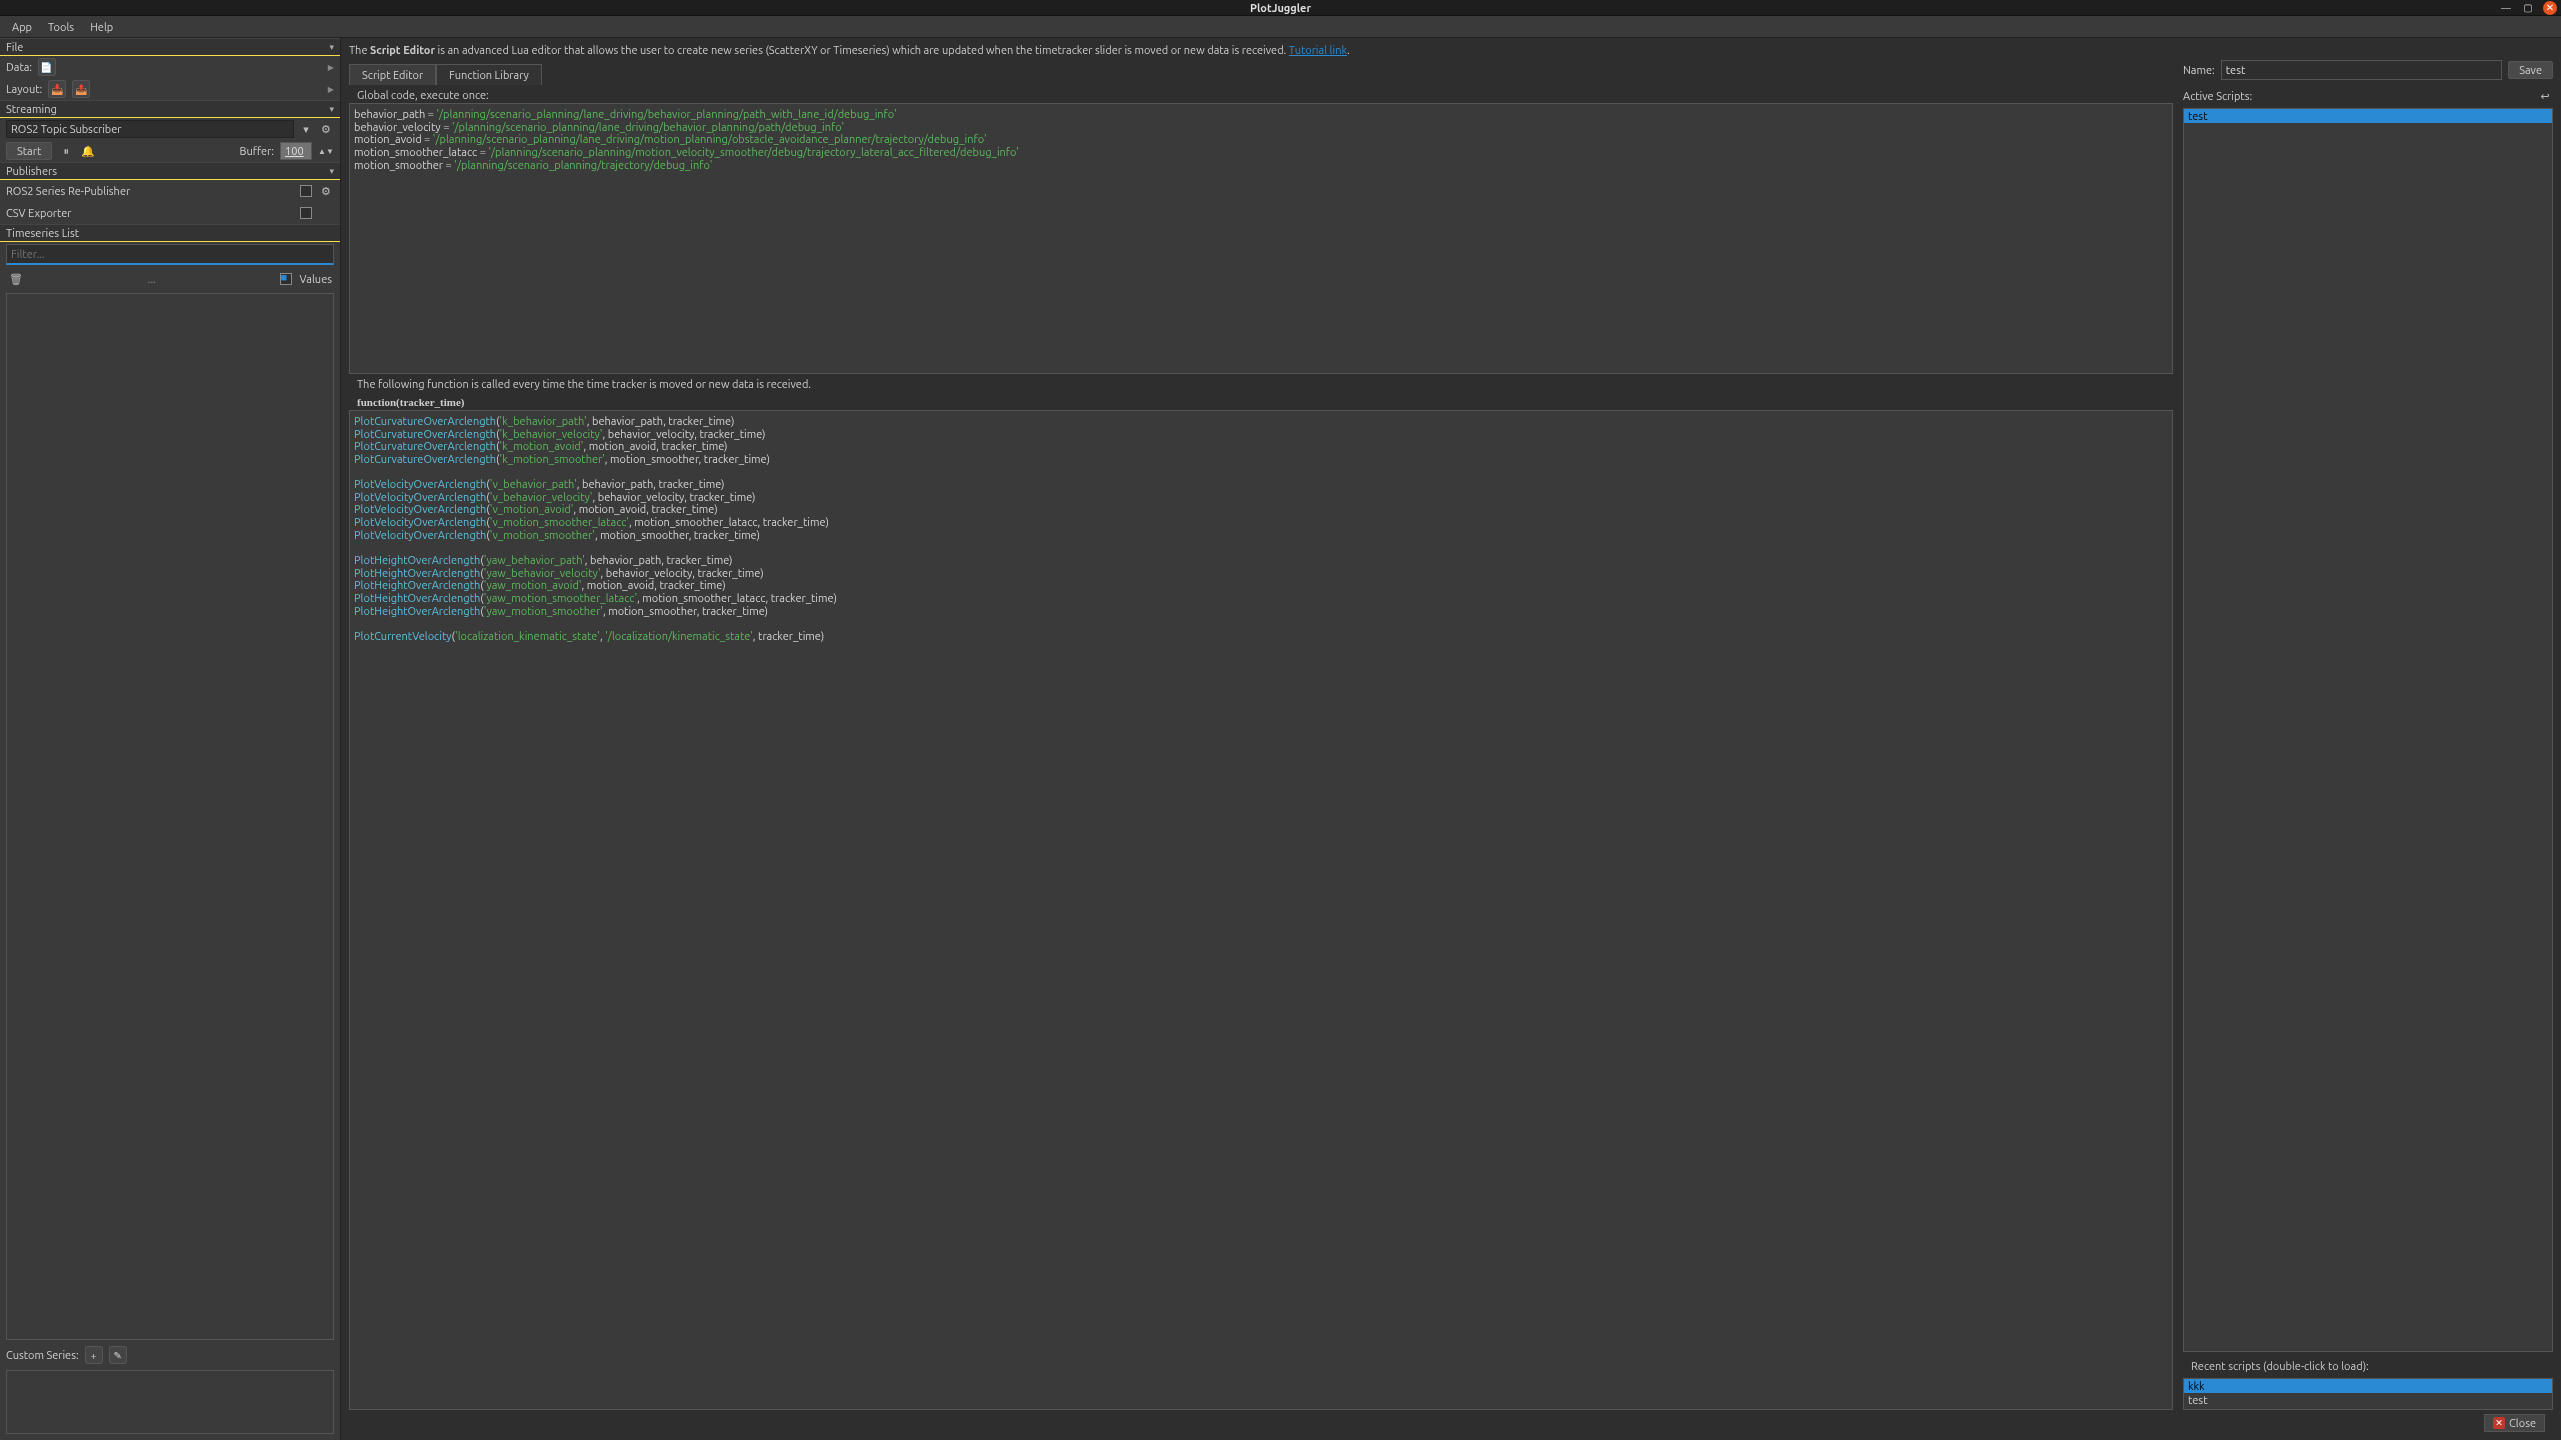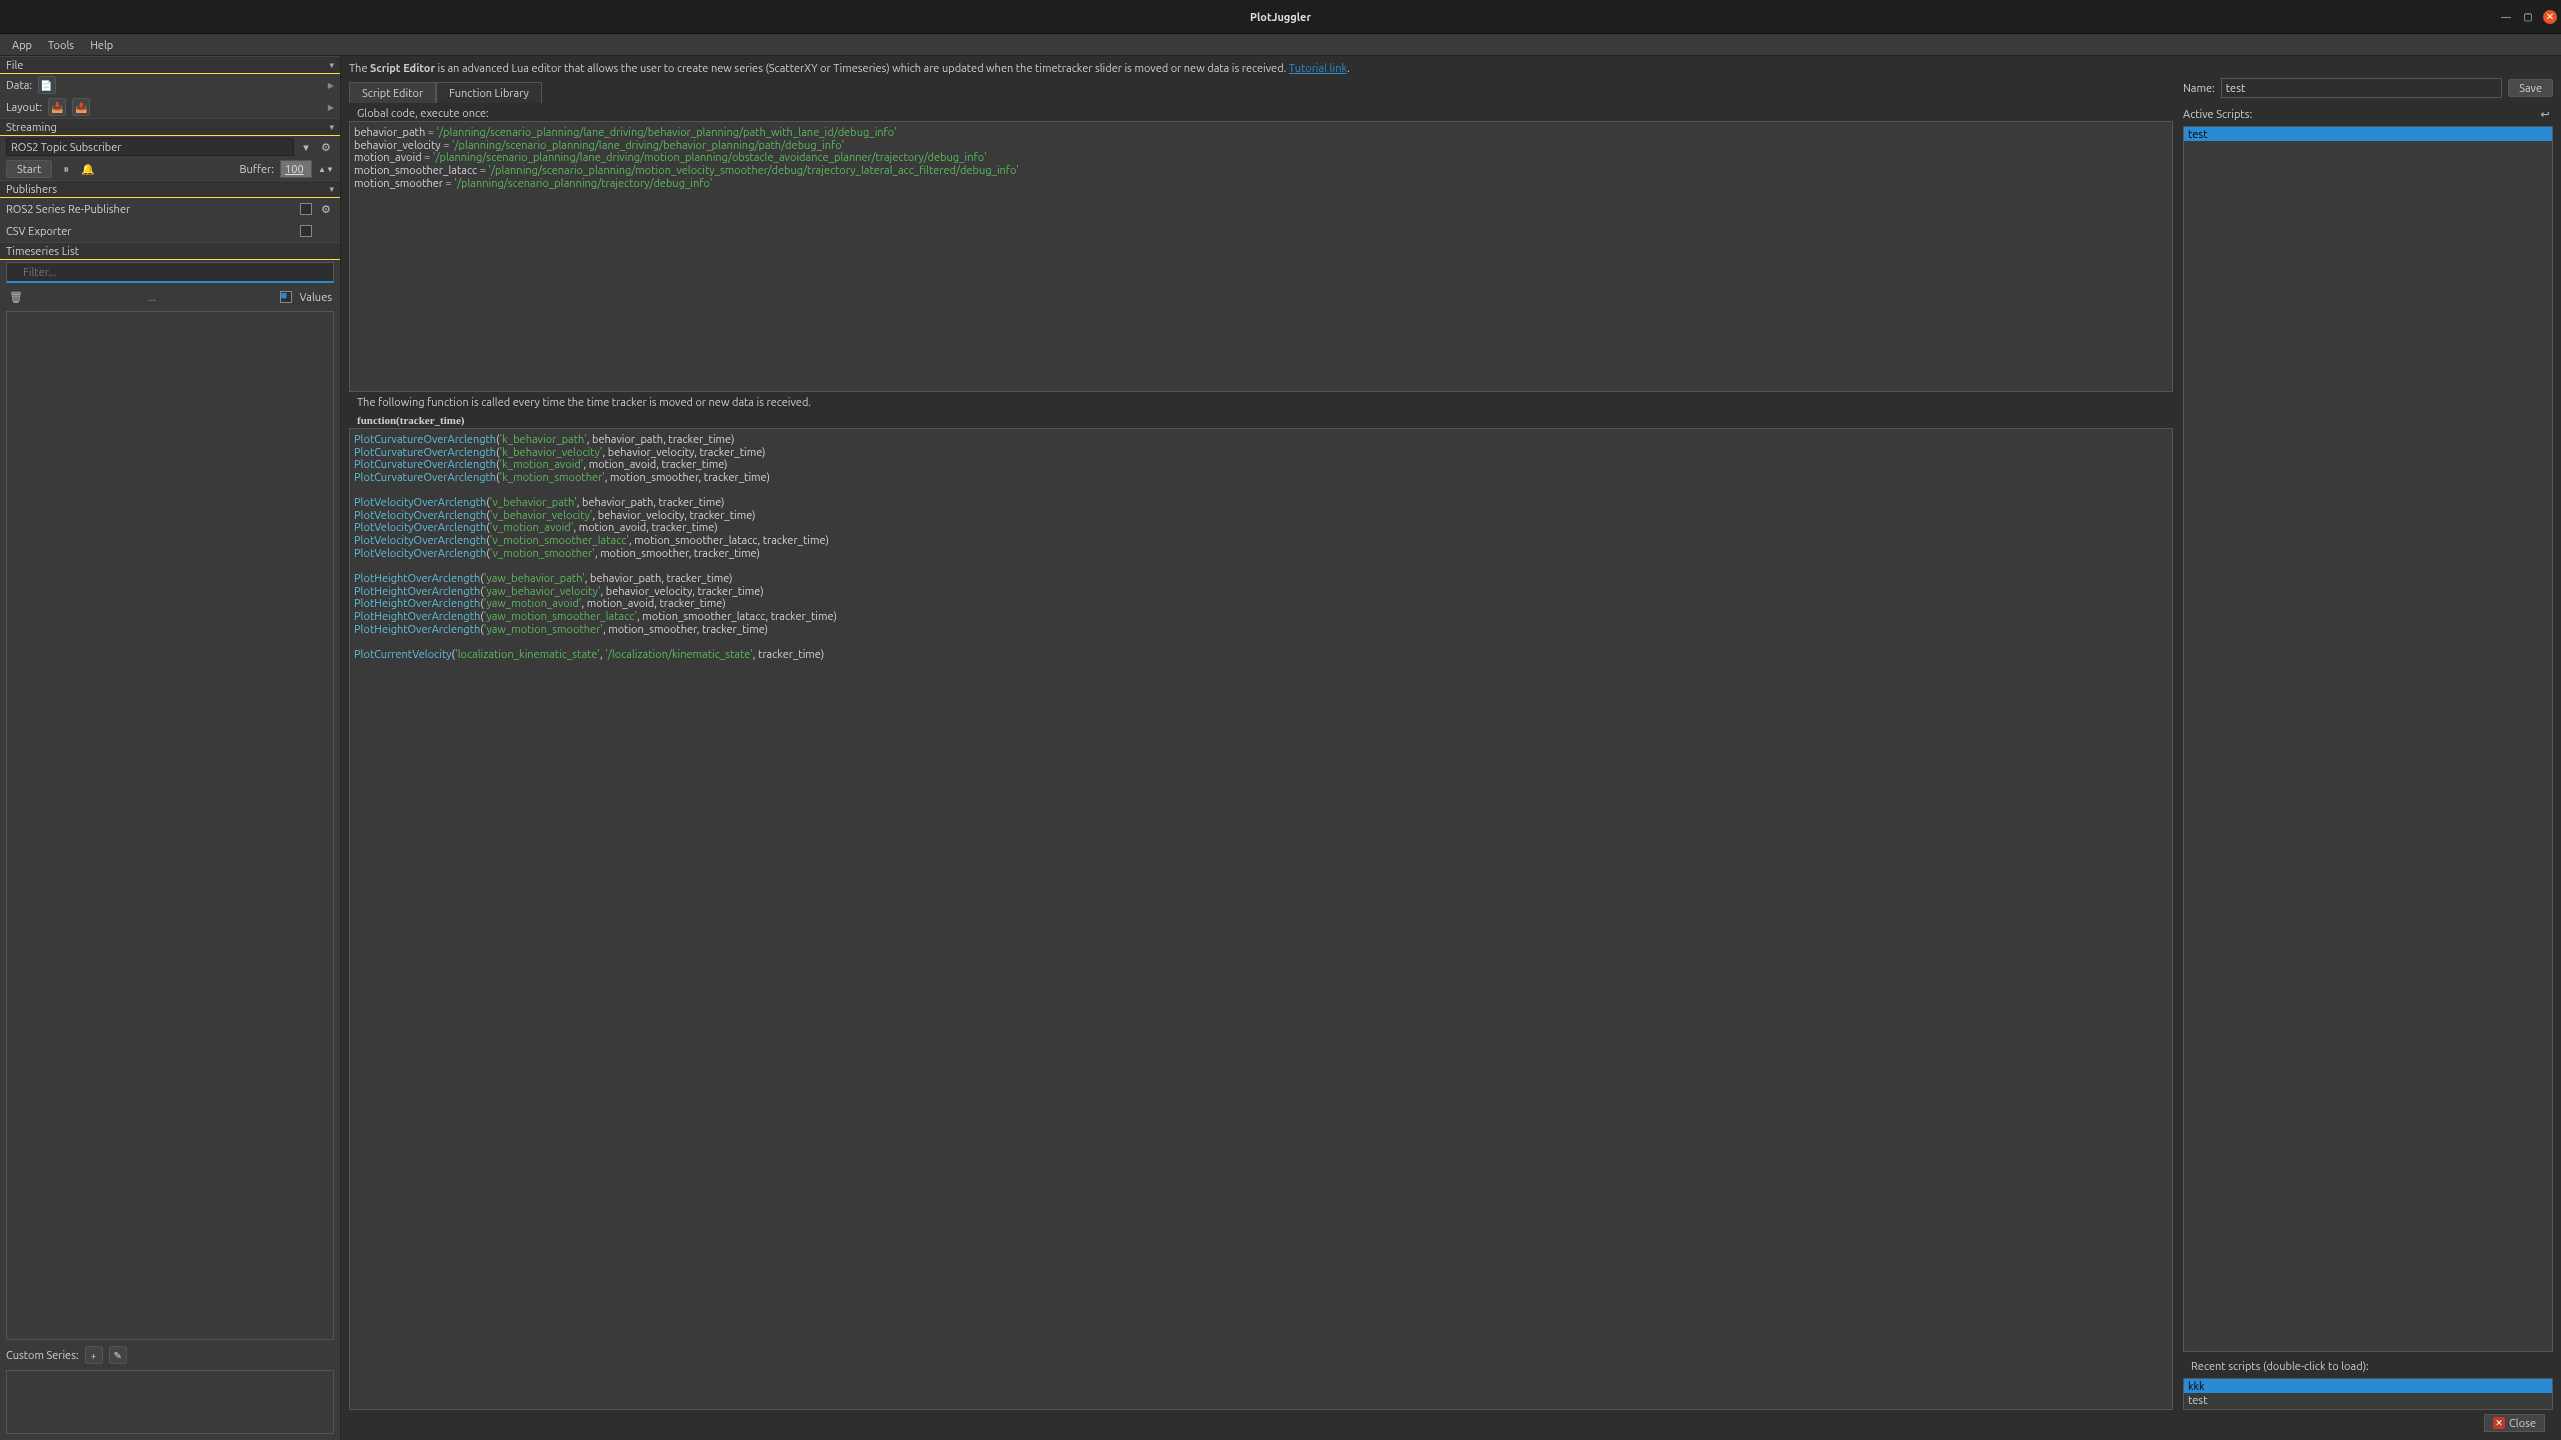--- a/index.html
+++ b/index.html
@@ -1,35 +1,35 @@
 <!DOCTYPE html>
 <html><head>
 <meta charset="utf-8">
 <style>
 * { margin: 0; padding: 0; box-sizing: border-box; font-family: "Ubuntu", "Segoe UI", sans-serif; font-size: 11px; }
 body { background: #2e2e2e; color: #d0d0d0; height: 100vh; overflow: hidden; display: flex; flex-direction: column; }
-.titlebar { background: #1e1e1e; height: 34px; display: flex; align-items: center; position: relative; border-bottom: 1px solid #111; }
+.titlebar { background: #1e1e1e; height: 16px; display: flex; align-items: center; position: relative; border-bottom: 1px solid #111; }
 .titlebar .title { position: absolute; left: 50%; transform: translateX(-50%); font-weight: bold; color: #ddd; }
 .titlebar .win-controls { position: absolute; right: 4px; display: flex; gap: 8px; align-items: center; }
 .win-btn { width: 14px; height: 14px; border-radius: 50%; display: inline-flex; align-items: center; justify-content: center; color: #ccc; cursor: pointer; font-size: 10px;}
 .win-btn.close { background: #e95420; color: #fff; }
 .menubar { background: #3a3a3a; height: 22px; display: flex; align-items: center; padding: 0 4px; border-bottom: 1px solid #222; }
 .menubar span { padding: 2px 8px; cursor: pointer; }
 .main { flex: 1; display: flex; overflow: hidden; }
 .sidebar { width: 341px; background: #3a3a3a; border-right: 1px solid #222; display: flex; flex-direction: column; }
 .panel-header { background: #333; border-top: 1px solid #444; border-bottom: 1px solid #fde047; padding: 2px 6px; display: flex; align-items: center; justify-content: space-between; height: 18px; }
 .panel-header .caret { font-size: 9px; color: #aaa; }
 .row { display: flex; align-items: center; padding: 2px 6px; gap: 6px; height: 22px; justify-content: center; }
 .icon-btn { width: 18px; height: 18px; border: 1px solid #555; background: #444; display: inline-flex; align-items: center; justify-content: center; border-radius: 2px; cursor: pointer; font-size: 10px;}
 .small-icon { width: 16px; height: 16px; display: inline-flex; align-items: center; justify-content: center; color: #bbb; cursor: pointer; }
 .btn { background: #4a4a4a; border: 1px solid #555; padding: 2px 10px; border-radius: 2px; cursor: pointer; }
 .subscriber-row { display: flex; align-items: center; padding: 2px 6px; gap: 4px; }
 .subscriber-name { flex: 1; background: #2e2e2e; border: 1px solid #222; padding: 2px 4px; height: 18px; display: flex; align-items: center; }
 input.dark { background: #737373; border: 1px solid #555; color: #ddd; padding: 2px 4px; width: 32px; text-decoration: underline; }
-.filter-input { width: calc(100% - 12px); margin: 2px 6px; background: #2e2e2e; border: 1px solid #555; border-bottom: 2px solid #2a8ad4; color: #888; padding: 3px 16px; }
+.filter-input { width: calc(100% - 12px); margin: 2px 6px; background: #2e2e2e; border: 1px solid #555; border-bottom: 2px solid #2a8ad4; color: #888; padding: 3px 4px; }
 .ts-toolbar { display: flex; align-items: center; padding: 4px 8px; gap: 8px; }
 .ts-toolbar .spacer { flex: 1; text-align: center; color: #888; }
 .checkbox { width: 12px; height: 12px; border: 1px solid #888; display: inline-block; background: #2e2e2e; position: relative;}
 .checkbox.checked::after { content: "■"; position: absolute; top: -3px; left: 0px; color: #2a8ad4; font-size: 11px;}
 .ts-tree { flex: 1; margin: 2px 6px; background: #3a3a3a; border: 1px solid #555; }
 .custom-row { display: flex; align-items: center; padding: 4px 6px; gap: 6px; }
 .custom-area { height: 64px; margin: 2px 6px 6px 6px; background: #3a3a3a; border: 1px solid #555; }
 .content { flex: 1; display: flex; flex-direction: column; padding: 6px 8px 4px 8px; overflow: hidden; }
 .desc { color: #ccc; margin-bottom: 4px; }
 .desc a { color: #2a8ad4; text-decoration: underline; }

